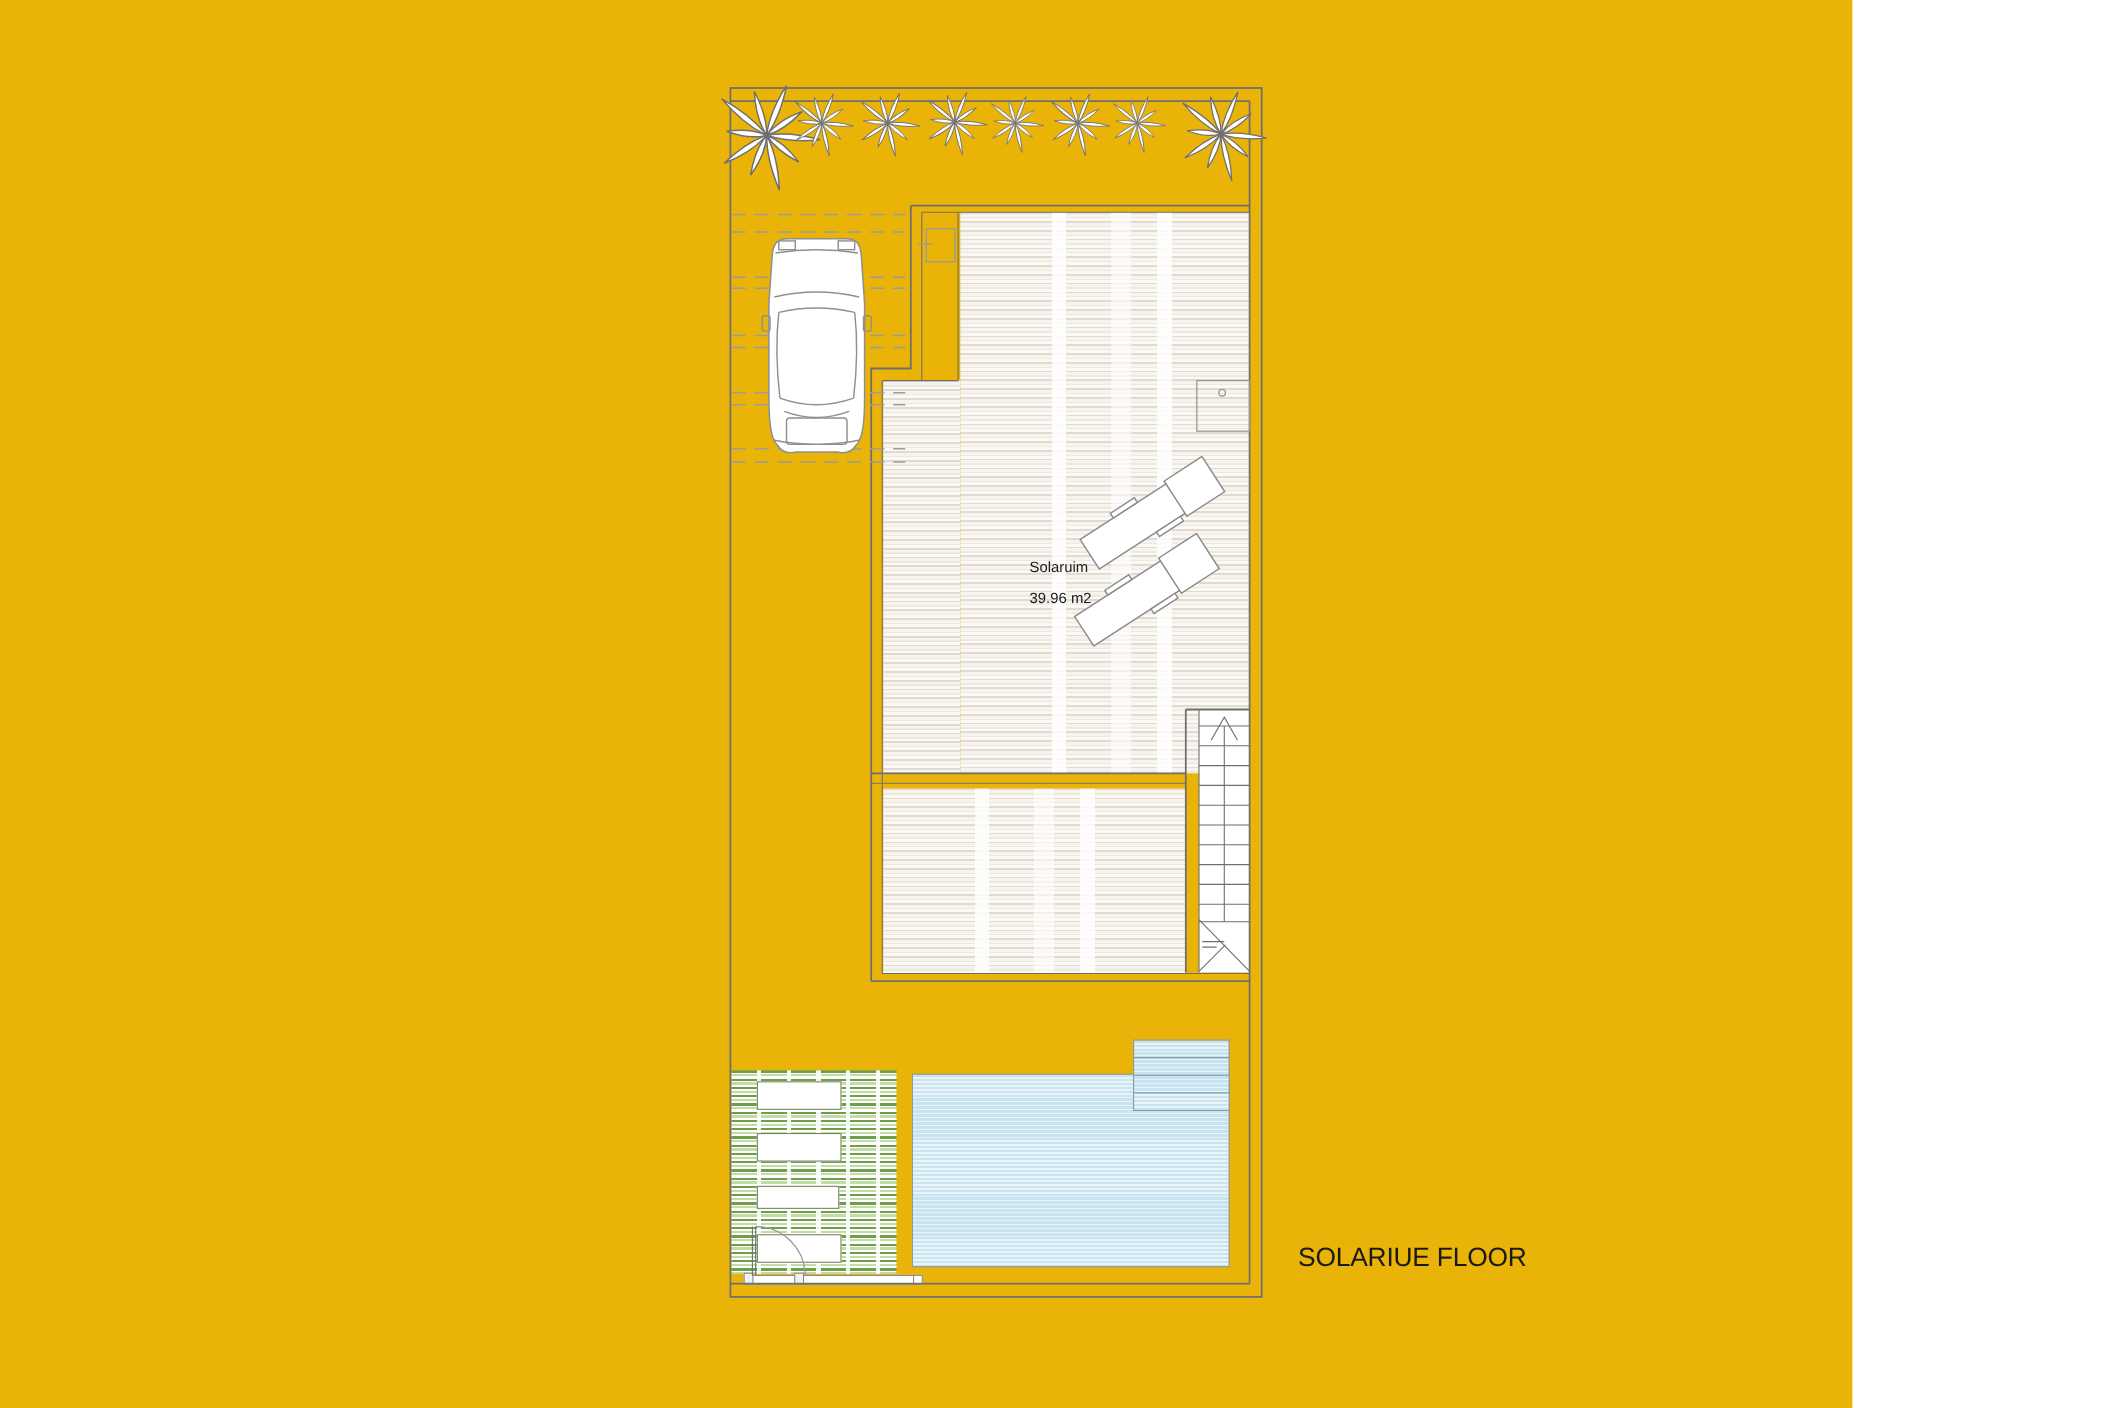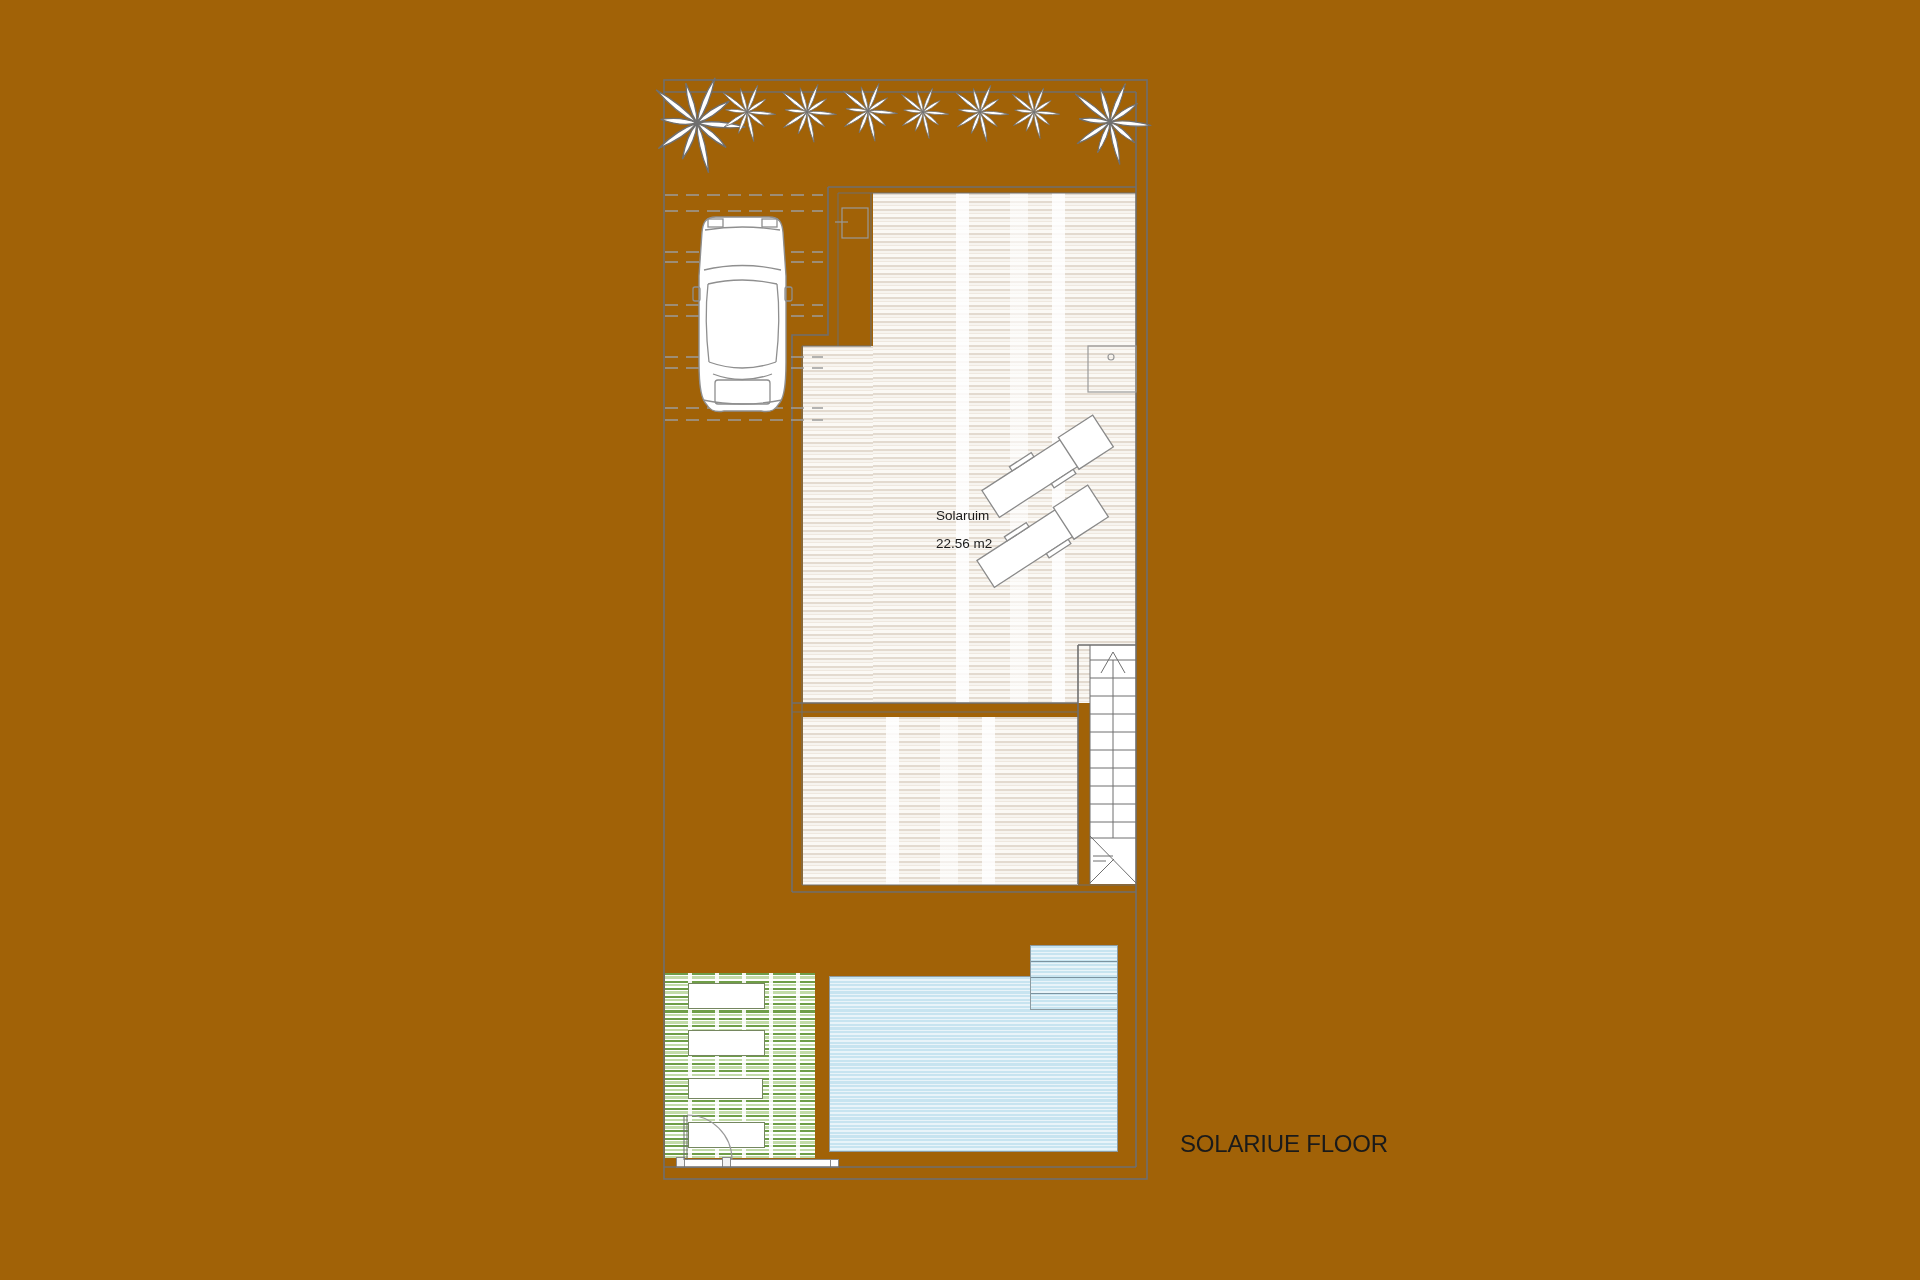--- a/index.html
+++ b/index.html
@@ -2,21 +2,21 @@
 <html style="--wall: #6f6f6f; --line-light: #9c9c9c; --deck-stripe: #e3dacf; --deck-bg: #f7f4ef; --pool-fill: #c7e4f0; --pool-stripe: #e9f4f9; --pool-border: #8d9ba1; --pool-step-line: #7b93a0; --grass-dark: #6f9e48; --grass-light: #c2dba8; --text: #1a1a1a;"><head>
 <meta charset="utf-8">
 <style>
   :root{
     --wall:#6f6f6f; --line-light:#9c9c9c; --deck-stripe:#e3dacf; --deck-bg:#f7f4ef;
     --pool-fill:#c7e4f0; --pool-stripe:#e9f4f9; --pool-border:#8d9ba1; --pool-step-line:#7b93a0;
     --grass-dark:#6f9e48; --grass-light:#c2dba8; --text:#1a1a1a;
   }
   html,body{margin:0;padding:0;background:#ffffff;}
   body{width:1920px;height:1280px;font-family:"Liberation Sans",sans-serif;}
-  #plan{position:relative;width:1920px;height:1280px;background:#a16207;overflow:hidden;}
+  #plan{position:relative;width:1684px;height:1280px;background:#eab308;overflow:hidden;}
   .abs{position:absolute;}
   
   .deck-tex{
     background:
       repeating-linear-gradient(90deg, rgba(255,255,255,0) 0 83px, rgba(255,255,255,.85) 83px 96px),
       repeating-linear-gradient(90deg, rgba(255,255,255,0) 0 137px, rgba(255,255,255,.6) 137px 155px),
       repeating-linear-gradient(180deg, var(--deck-stripe,#e3dacf) 0 1.6px, var(--deck-bg,#f7f4ef) 1.6px 4.2px, #efe8df 4.2px 5.4px, #fbf9f5 5.4px 8px);
   }
   
   .pool-tex{
@@ -193,17 +193,17 @@
 
     <g>
       <path class="swt" d="M684 1115V1160"></path>
       <path class="swt" d="M687 1115V1160"></path>
       <path class="fix" d="M687 1115A45 45 0 0 1 732 1160"></path>
     </g>
   </svg>
 
   <div class="abs room-label" style="left:936px;top:495px;">
     <div>Solaruim</div>
-    <div>22.56 m2</div>
+    <div>39.96 m2</div>
   </div>
   <div class="abs floor-title" style="left:1180px;top:1130px;">SOLARIUE FLOOR</div>
 
 </div>
 
 </body></html>

